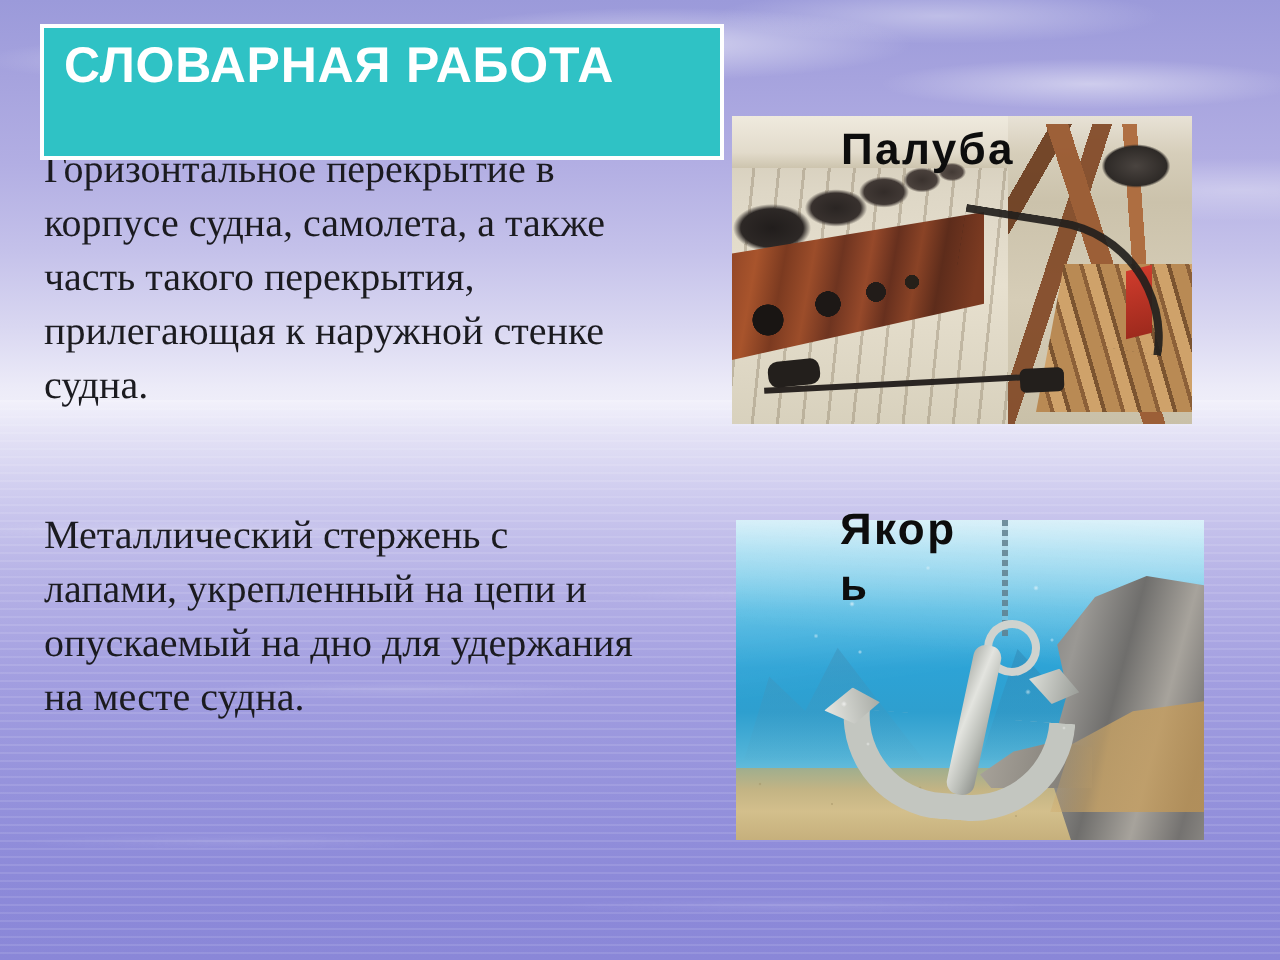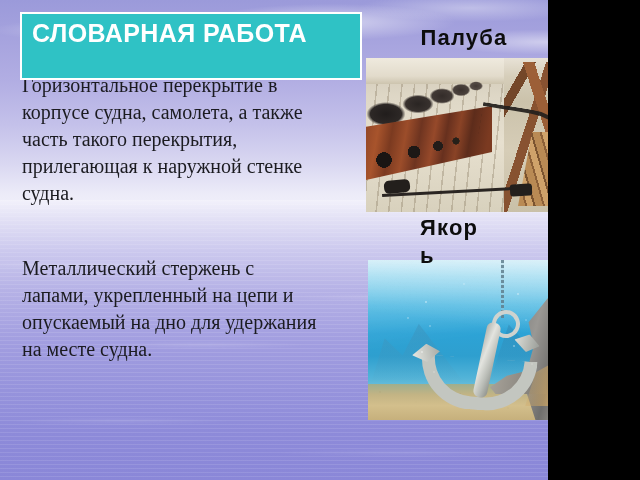--- a/index.html
+++ b/index.html
@@ -2,21 +2,21 @@
 <html><head>
 <meta charset="utf-8">
 <style>
   html, body {
     margin: 0;
     padding: 0;
     background: #000;
   }
   .slide {
     position: relative;
-    width: 548px;
+    width: 640px;
     height: 480px;
     overflow: hidden;
     font-family: "Liberation Sans", sans-serif;
   }
 
   
   .bg-sky {
     position: absolute;
     left: 0; top: 0;
     width: 640px; height: 215px;
@@ -117,20 +117,21 @@
   
   .photo-label {
     position: absolute;
     color: #0d0d0d;
     font-family: "Liberation Sans", sans-serif;
     font-weight: bold;
     font-size: 22px;
     line-height: 28px;
     letter-spacing: 1.2px;
     z-index: 7;
+    margin-top: 37px;
   }
   .label-deck   { left: 404px; top: 24px;  width: 120px; text-align: center; }
   .label-anchor { left: 420px; top: 214px; width: 68px;  text-align: left; }
 
   
   .photo {
     position: absolute;
     overflow: hidden;
     background: #dcd6c8;
     z-index: 4;

